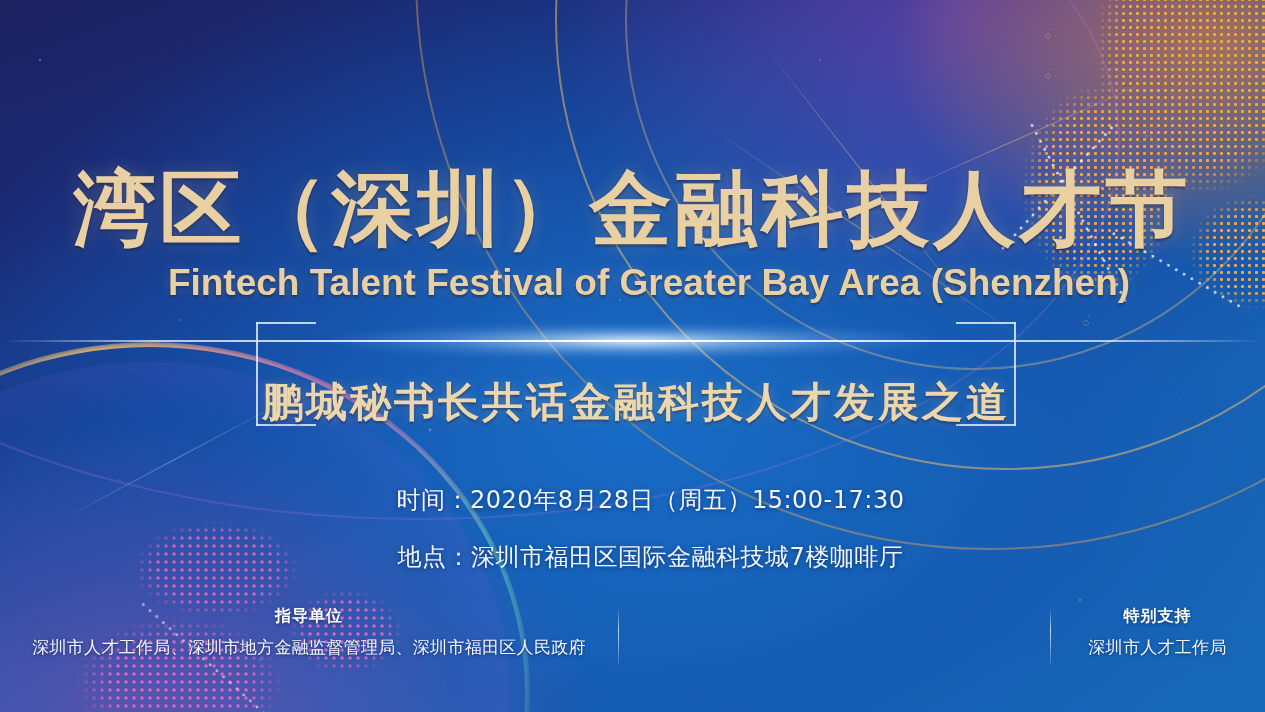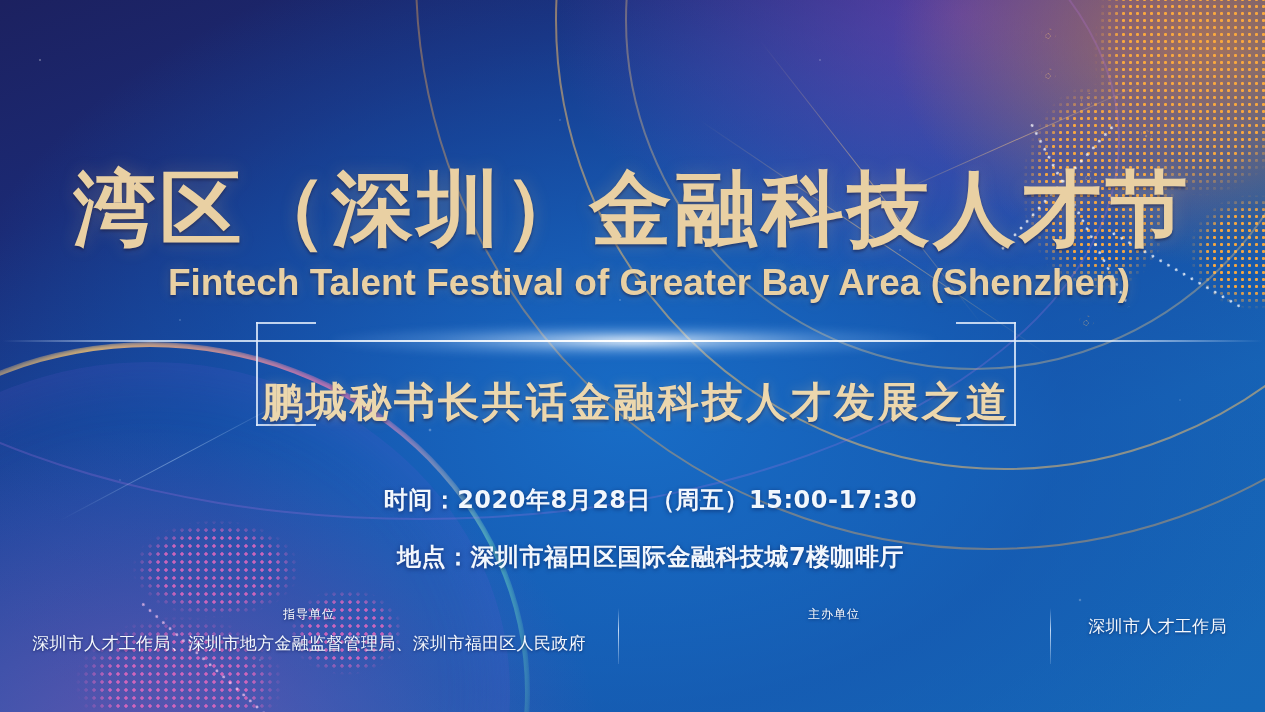--- a/index.html
+++ b/index.html
@@ -211,21 +211,21 @@
     font-size:41px; font-weight:bold; letter-spacing:3px;
     color:#ecd7ad;
     text-shadow:0 0 12px rgba(255,210,140,.25), 0 2px 3px rgba(10,20,70,.5);
     white-space:nowrap;
   }
 
   
   .info { position:absolute; left:0; right:0; top:488px; text-align:center; }
   .info-line {
     font-family:"DejaVu Sans", sans-serif;
-    font-size:24px; font-weight:bold; letter-spacing:.5px;
+    font-size:24px; font-weight:normal; letter-spacing:.5px;
     color:#f2f7fd;
     line-height:1.0;
     text-shadow:0 1px 4px rgba(8,20,70,.6);
     white-space:nowrap;
     padding-left:36px;
   }
   .info-line + .info-line { margin-top:33px; }
 
   
   .credits {
@@ -236,21 +236,21 @@
   .cred-col.c1 { width:618px; }
   .cred-col.c2 { width:432px; }
   .cred-col.c3 { width:215px; }
   .cred-col.c2::before, .cred-col.c3::before {
     content:""; position:absolute; left:0; top:2px;
     width:1.4px; height:56px;
     background:linear-gradient(180deg, rgba(220,235,255,.0), rgba(225,238,255,.85) 40%, rgba(220,235,255,.15));
   }
   .cred-head {
     font-family:"DejaVu Sans", sans-serif;
-    font-size:12px; font-weight:normal; letter-spacing:1px;
+    font-size:16px; font-weight:bold; letter-spacing:1px;
     color:#ffffff;
     text-shadow:0 1px 3px rgba(8,20,70,.6);
     white-space:nowrap;
   }
   .cred-body {
     margin-top:9px;
     font-family:"DejaVu Sans", sans-serif;
     font-size:17px; font-weight:normal; letter-spacing:.3px;
     color:#f4f8fd;
     text-shadow:0 1px 3px rgba(8,20,70,.6);
@@ -314,20 +314,20 @@
     <div class="info-line">时间：2020年8月28日（周五）15:00-17:30</div>
     <div class="info-line">地点：深圳市福田区国际金融科技城7楼咖啡厅</div>
   </div>
 
   <div class="credits">
     <div class="cred-col c1">
       <div class="cred-head">指导单位</div>
       <div class="cred-body">深圳市人才工作局、深圳市地方金融监督管理局、深圳市福田区人民政府</div>
     </div>
     <div class="cred-col c2">
-      <div class="cred-head">主办单位</div>
     </div>
     <div class="cred-col c3">
+      <div class="cred-head">特别支持</div>
       <div class="cred-body">深圳市人才工作局</div>
     </div>
   </div>
 
 </div>
 
 </body></html>

